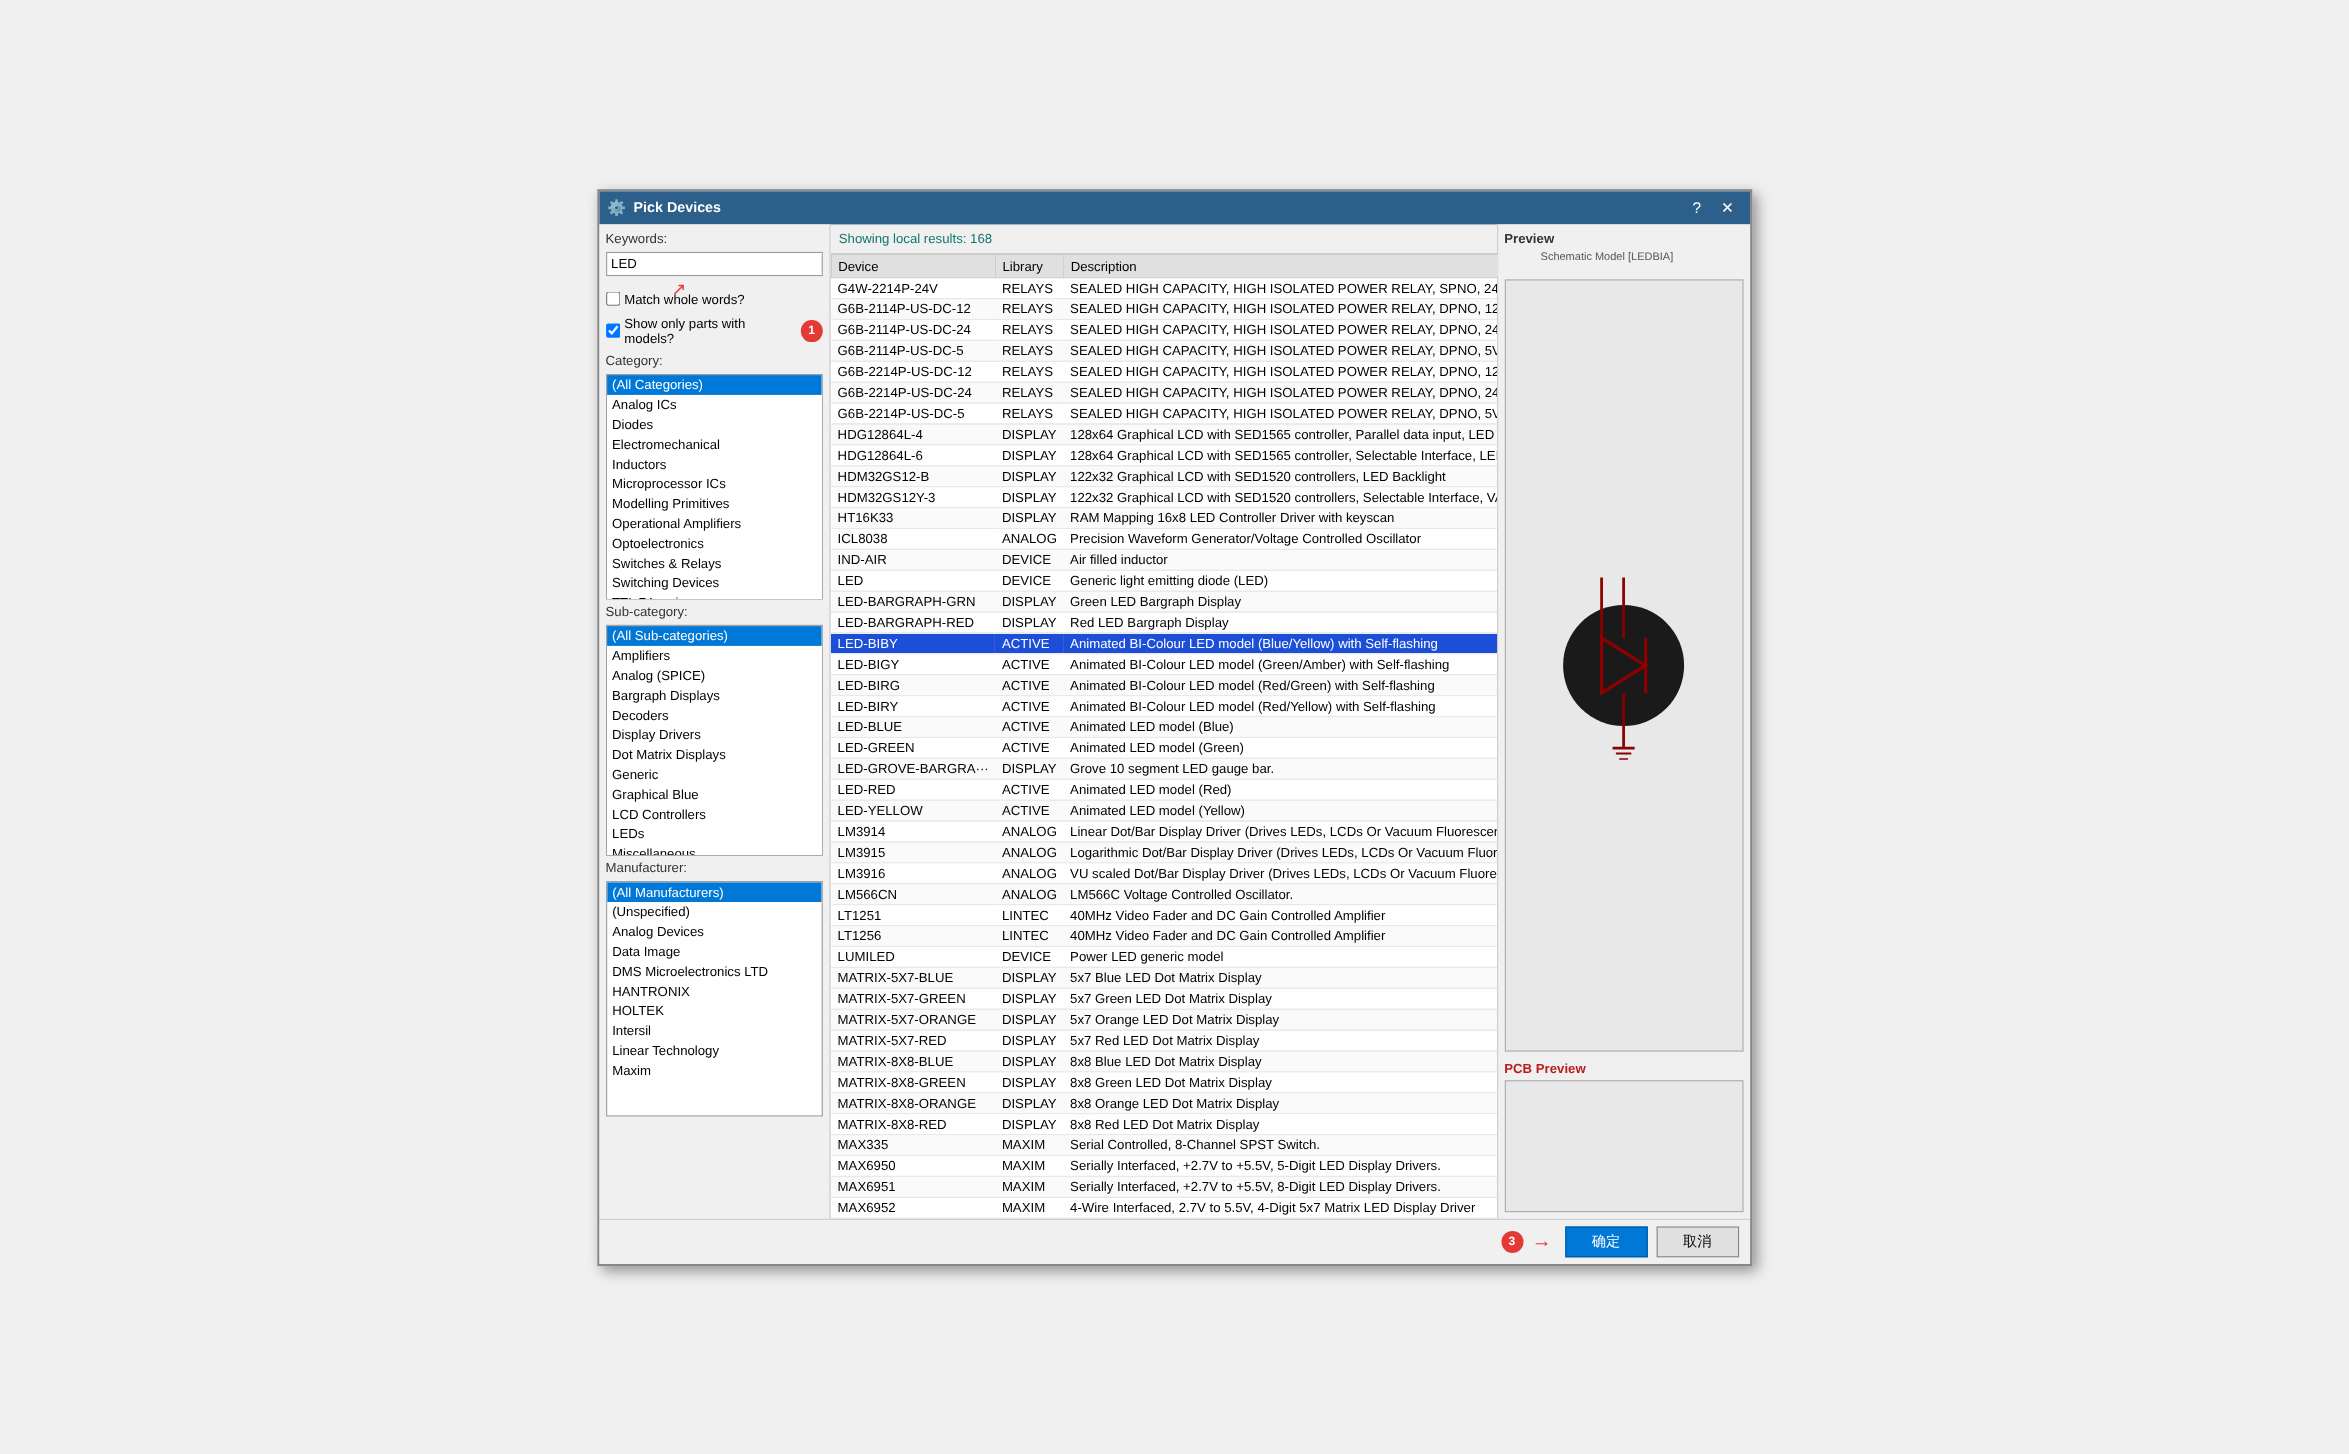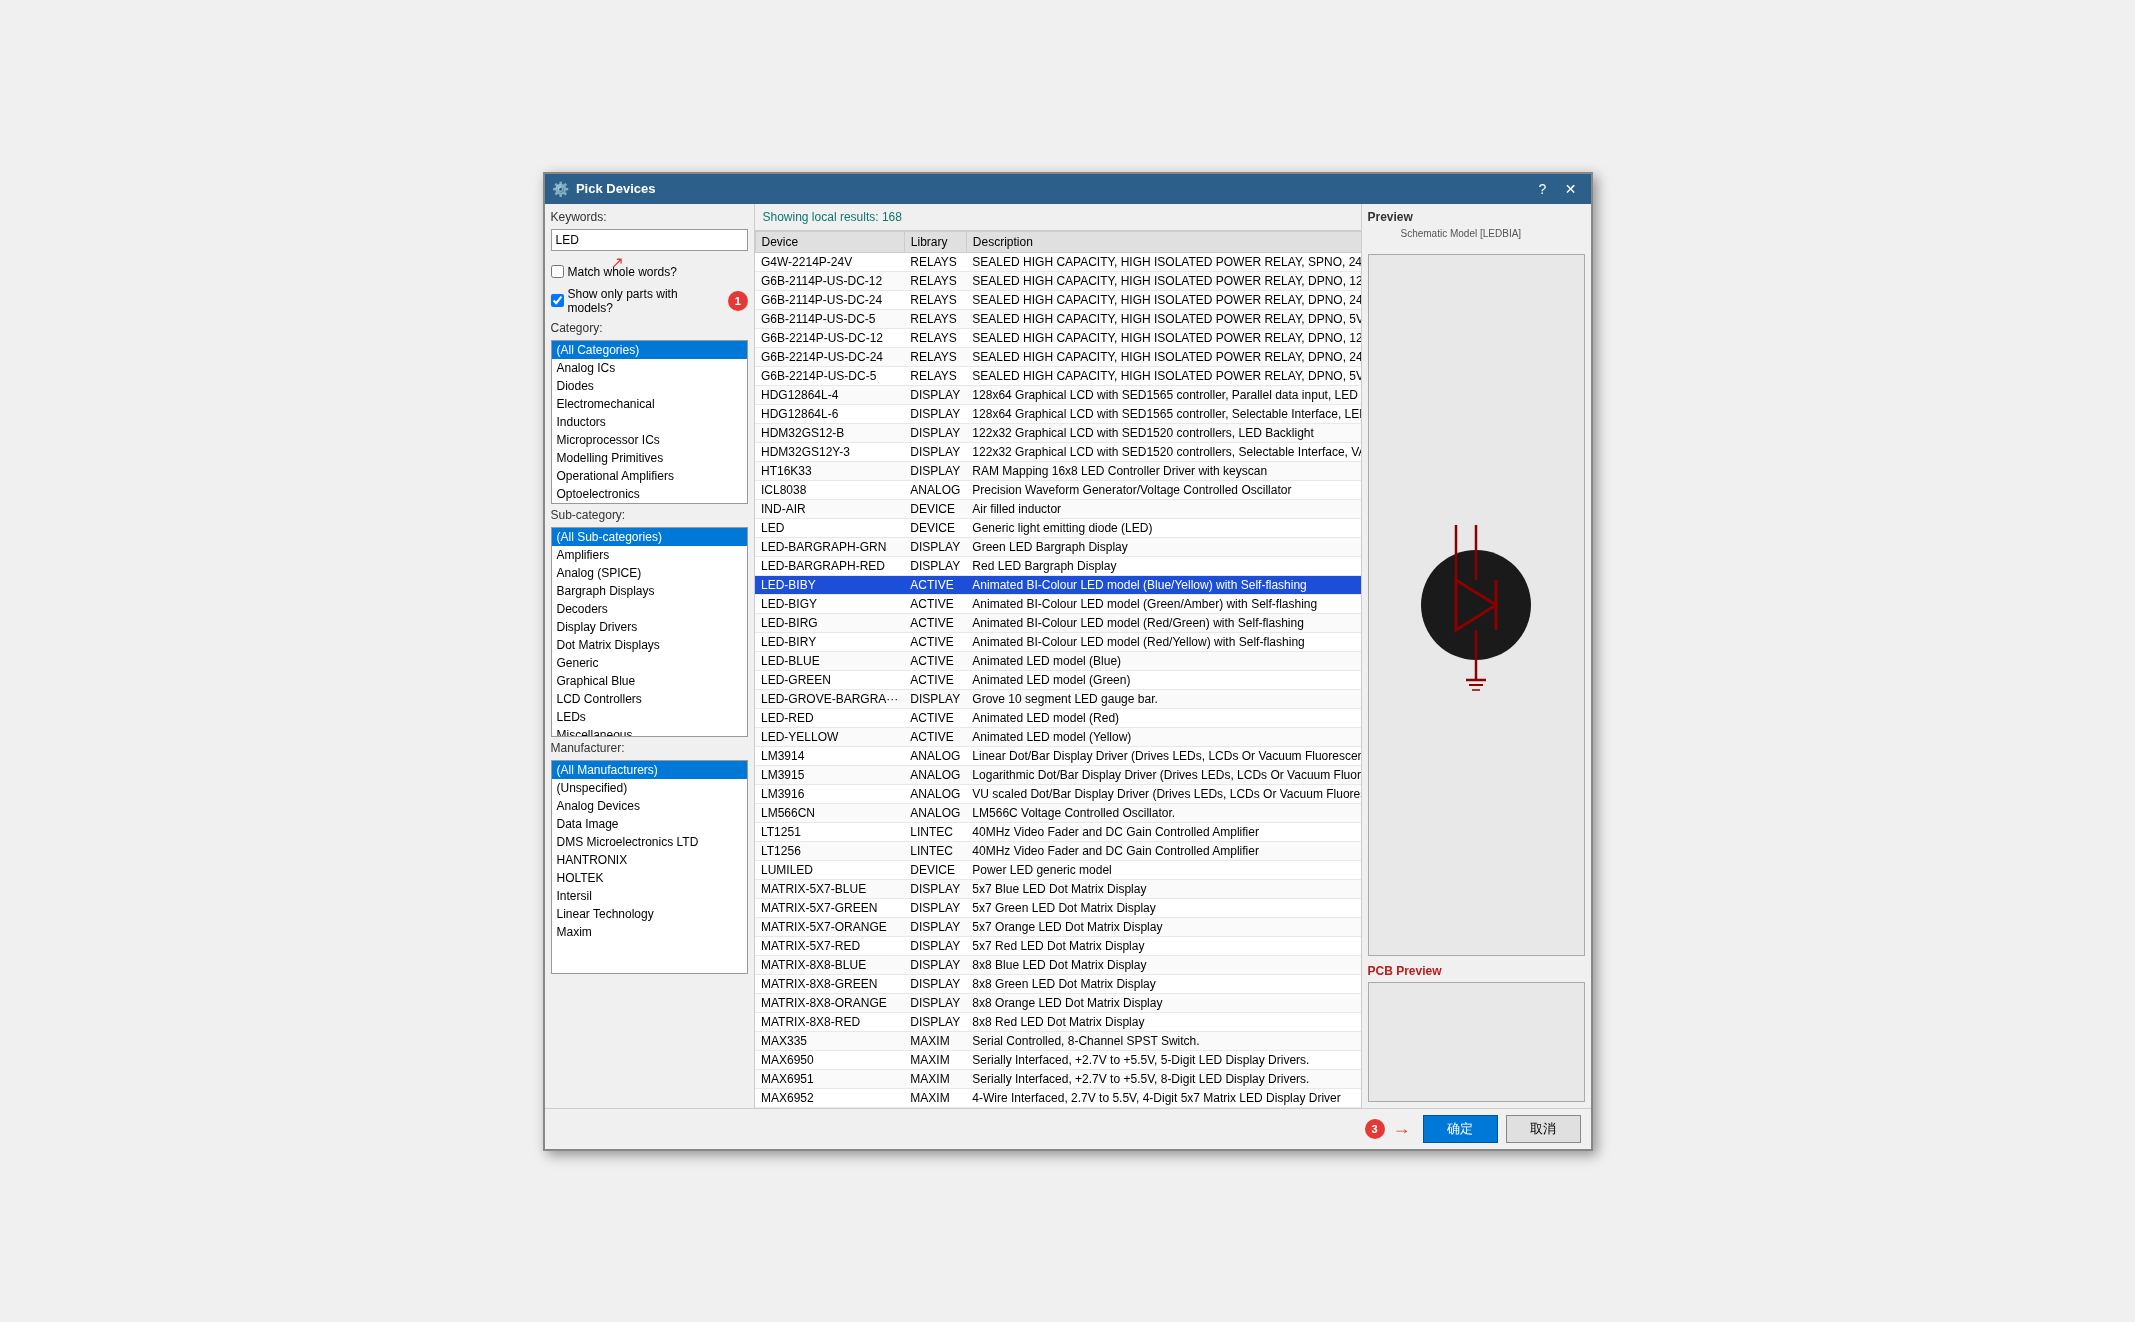--- a/index.html
+++ b/index.html
@@ -276,21 +276,21 @@
         <input type="checkbox" style="">
         <span>Match whole words?</span>
       </div>
       <div class="checkbox-row">
         <input type="checkbox" checked="" style="">
         <span>Show only parts with models?</span>
         <span class="badge" style="margin-left:2px;">1</span>
       </div>
 
       <div class="panel-label">Category:</div>
-      <div class="listbox" style="height: 164px;">
+      <div class="listbox" style="height: 205px;">
         <div class="listbox-item selected">(All Categories)</div>
         <div class="listbox-item">Analog ICs</div>
         <div class="listbox-item">Diodes</div>
         <div class="listbox-item">Electromechanical</div>
         <div class="listbox-item">Inductors</div>
         <div class="listbox-item">Microprocessor ICs</div>
         <div class="listbox-item">Modelling Primitives</div>
         <div class="listbox-item">Operational Amplifiers</div>
         <div class="listbox-item">Optoelectronics</div>
         <div class="listbox-item">Switches &amp; Relays</div>

